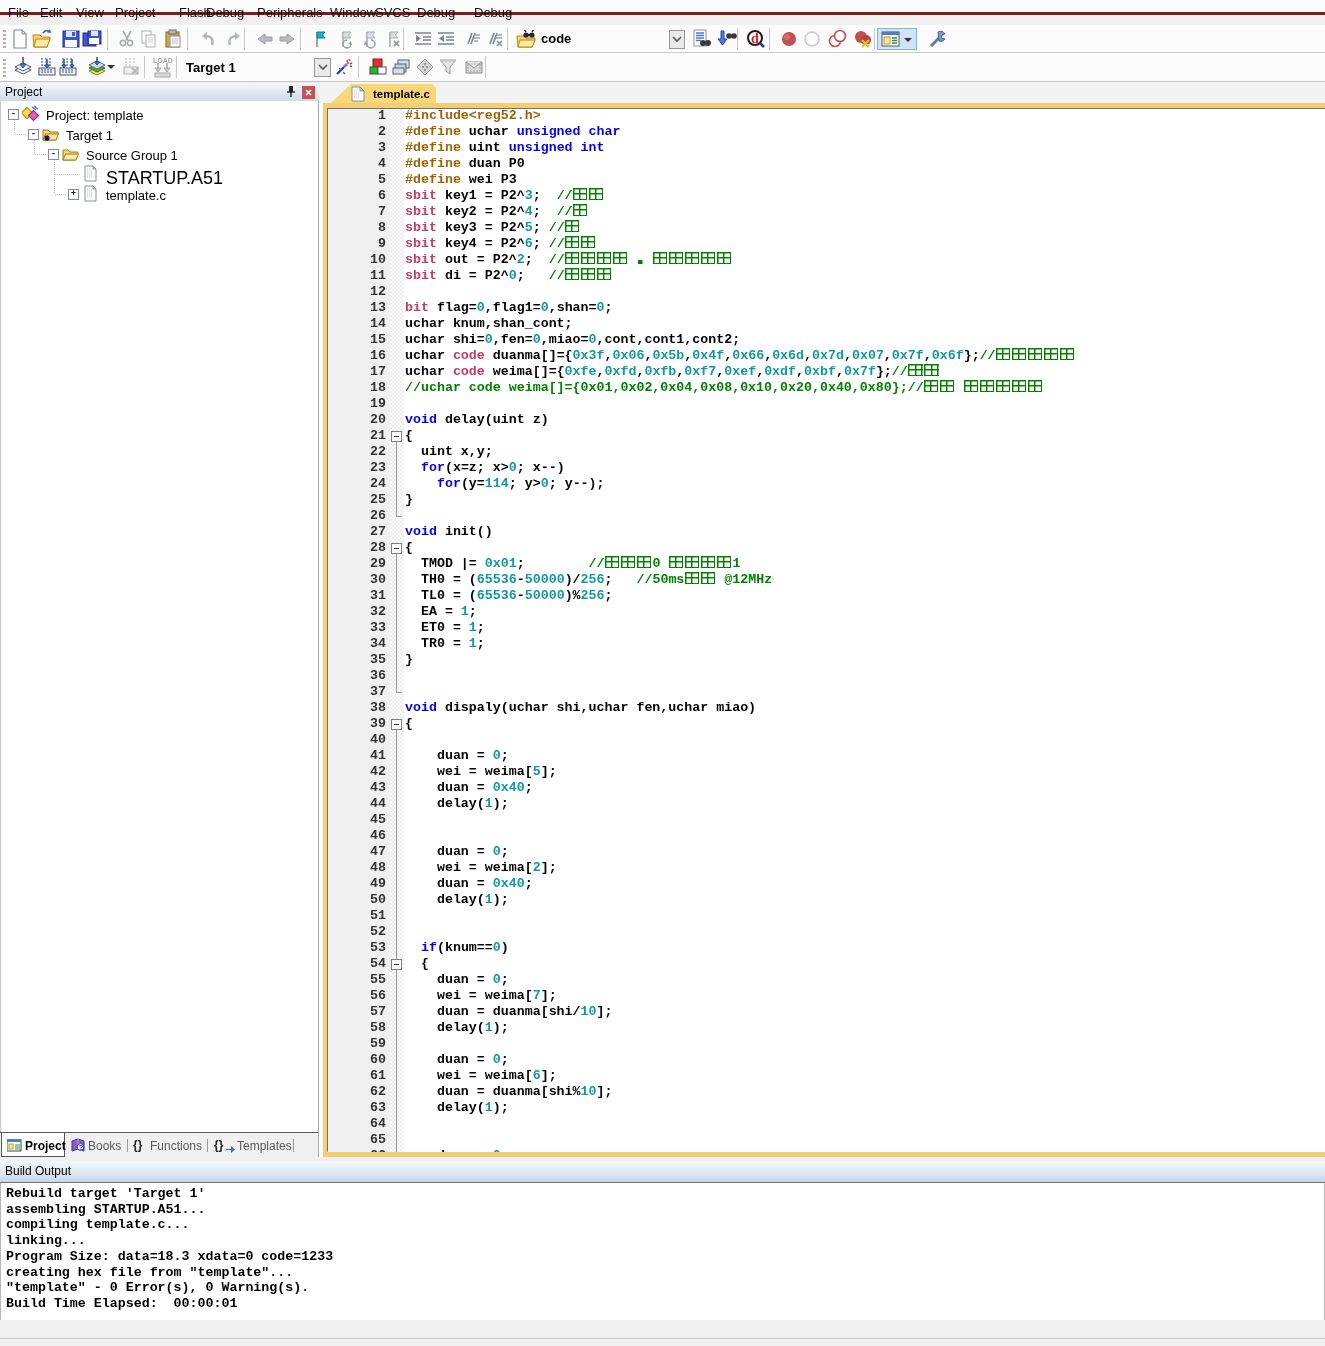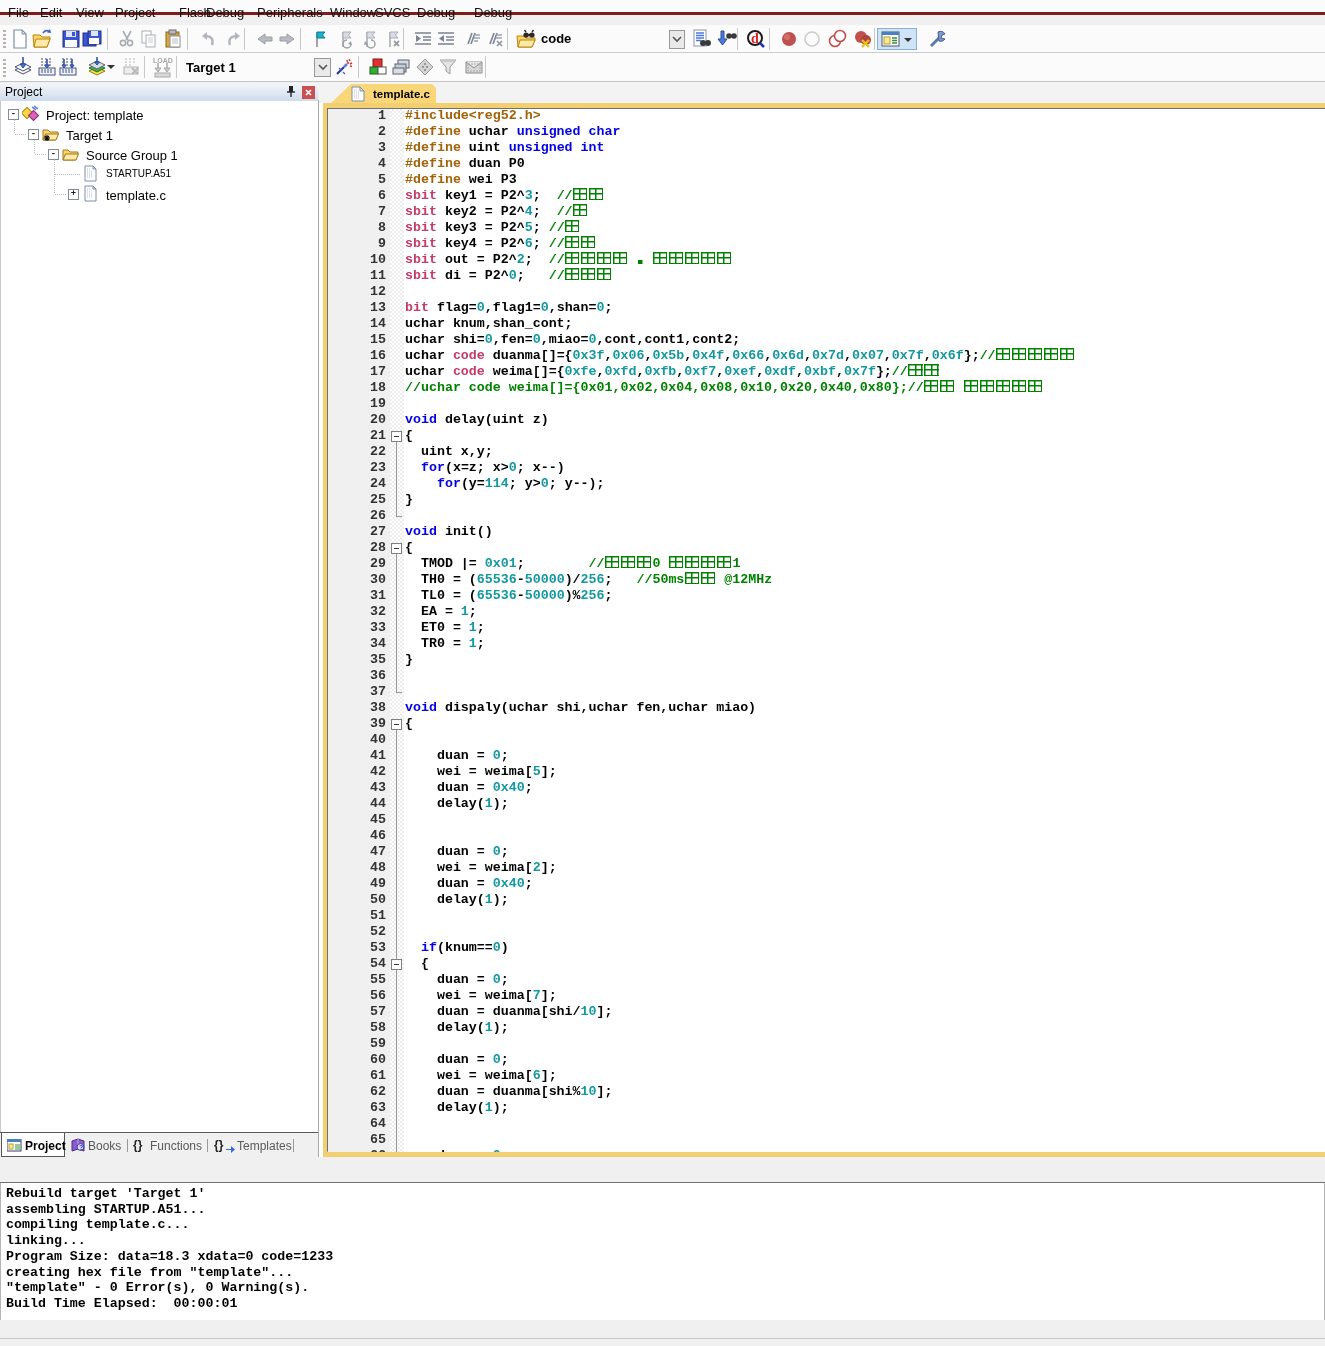--- a/index.html
+++ b/index.html
@@ -369,21 +369,21 @@
       <path d="M5 4h1M7 4h1M5 6h1M7 6h1M9 6h1M5 8h1M7 8h1M9 8h1M5 10h1M7 10h1M9 10h1M5 12h1M7 12h1M9 12h1" stroke="#b8c4d4"></path>
     </svg>
 <svg class="abs" style="left:82px;top:185px" width="17" height="17" viewBox="0 0 17 17">
       <path d="M3 1h8l3 3v12H3z" fill="#fff" stroke="#7d8fa8"></path>
       <path d="M11 1l3 3h-3z" fill="#dce6f2" stroke="#7d8fa8"></path>
       <path d="M5 4h1M7 4h1M5 6h1M7 6h1M9 6h1M5 8h1M7 8h1M9 8h1M5 10h1M7 10h1M9 10h1M5 12h1M7 12h1M9 12h1" stroke="#b8c4d4"></path>
     </svg>
 <div class="abs" style="left:46px;top:108px;font-size:13px">Project: template</div>
 <div class="abs" style="left:66px;top:128px;font-size:13px">Target 1</div>
 <div class="abs" style="left:86px;top:148px;font-size:13px">Source Group 1</div>
-<div class="abs" style="left:106px;top:168px;font-size:10px">STARTUP.A51</div>
+<div class="abs" style="left:106px;top:168px;font-size:18px">STARTUP.A51</div>
 <div class="abs" style="left:106px;top:188px;font-size:13px">template.c</div>
 <div class="abs" id="ptabs"></div>
 <div class="abs" style="left:1px;top:1133px;width:64px;height:24px;background:#fff;border:1px solid #555;border-top:none"></div>
 <svg class="abs" style="left:7px;top:1139px" width="15" height="13" viewBox="0 0 15 13">
       <rect x="0" y="0" width="14" height="12" fill="#fff" stroke="#33406a"></rect>
       <rect x="0" y="0" width="14" height="3" fill="#4a80c0"></rect>
       <rect x="2" y="5" width="4" height="5" fill="#ffe98a" stroke="#b0a040"></rect>
       <path d="M8 6h5M8 8h5M8 10h5" stroke="#3a8a3a"></path>
     </svg>
 <b class="abs" style="left:25px;top:1139px;font-size:12px">Project</b>
@@ -559,20 +559,23 @@
     </div>
 <div class="fbox" style="left:391px;top:431px"></div>
 <div class="fbox" style="left:391px;top:543px"></div>
 <div class="fbox" style="left:391px;top:719px"></div>
 <div class="fbox" style="left:391px;top:959px"></div>
 <div class="fline" style="left:396px;top:442px;height:74px"></div>
 <div class="ftick" style="left:396px;top:516px;width:6px"></div>
 <div class="fline" style="left:396px;top:554px;height:138px"></div>
 <div class="ftick" style="left:396px;top:692px;width:6px"></div>
 <div class="fline" style="left:396px;top:730px;height:422px"></div>
+<div class="abs" id="bocap">
+      <span>Build Output</span>
+    </div>
 <div class="abs" id="bobord"></div>
 <div class="abs" id="bo">
       <pre>Rebuild target 'Target 1'
 assembling STARTUP.A51...
 compiling template.c...
 linking...
 Program Size: data=18.3 xdata=0 code=1233
 creating hex file from "template"...
 "template" - 0 Error(s), 0 Warning(s).
 Build Time Elapsed:  00:00:01</pre>

